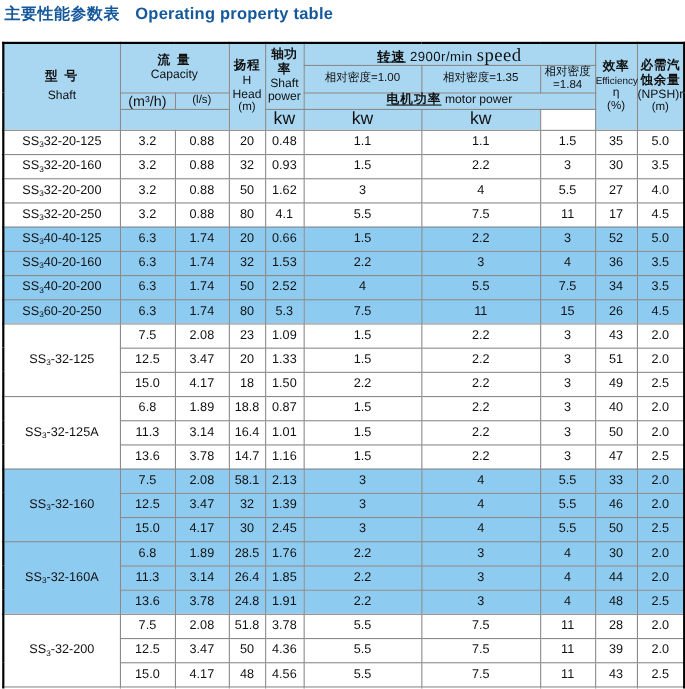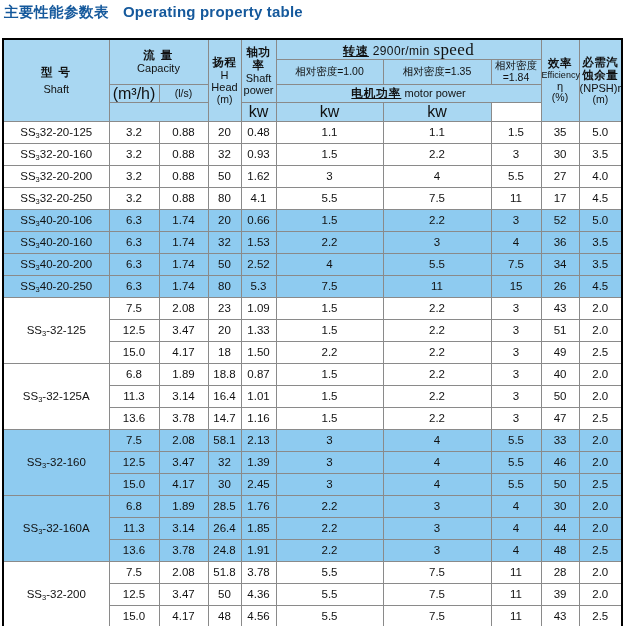--- a/index.html
+++ b/index.html
@@ -196,21 +196,21 @@
         <span class="en">(NPSH)r</span>
         <span class="unit">(m)</span>
       </td>
     </tr>
     <tr>
       <td class="hd hd-dens">相对密度=1.00</td>
       <td class="hd hd-dens">相对密度=1.35</td>
       <td class="hd hd-dens">相对密度=1.84</td>
     </tr>
     <tr>
-      <td class="hd" style="font-size:16px">(m³/h)</td>
+      <td class="hd" style="font-size:13px">(m³/h)</td>
       <td class="hd" style="font-size:10.5px">(l/s)</td>
       <td class="hd hd-motor" colspan="3">
         <span class="inline-cn">电机功率</span>
         <span class="mp-en">motor power</span>
       </td>
     </tr>
     <tr>
       <td class="hd" colspan="2" style="border:none;background:#a9d7f2"></td>
       <td class="hd hd-kw">kw</td>
       <td class="hd hd-kw">kw</td>
@@ -260,21 +260,21 @@
         <td>0.88</td>
         <td>80</td>
         <td>4.1</td>
         <td>5.5</td>
         <td>7.5</td>
         <td>11</td>
         <td>17</td>
         <td>4.5</td>
       </tr>
       <tr class="hl">
-        <td class="model hl"><span>SS</span><sub>3</sub><span>40-20-106</span></td>
+        <td class="model hl"><span>SS</span><sub>3</sub><span>40-40-125</span></td>
         <td>6.3</td>
         <td>1.74</td>
         <td>20</td>
         <td>0.66</td>
         <td>1.5</td>
         <td>2.2</td>
         <td>3</td>
         <td>52</td>
         <td>5.0</td>
       </tr>
@@ -296,21 +296,21 @@
         <td>1.74</td>
         <td>50</td>
         <td>2.52</td>
         <td>4</td>
         <td>5.5</td>
         <td>7.5</td>
         <td>34</td>
         <td>3.5</td>
       </tr>
       <tr class="hl">
-        <td class="model hl"><span>SS</span><sub>3</sub><span>40-20-250</span></td>
+        <td class="model hl"><span>SS</span><sub>3</sub><span>60-20-250</span></td>
         <td>6.3</td>
         <td>1.74</td>
         <td>80</td>
         <td>5.3</td>
         <td>7.5</td>
         <td>11</td>
         <td>15</td>
         <td>26</td>
         <td>4.5</td>
       </tr>

